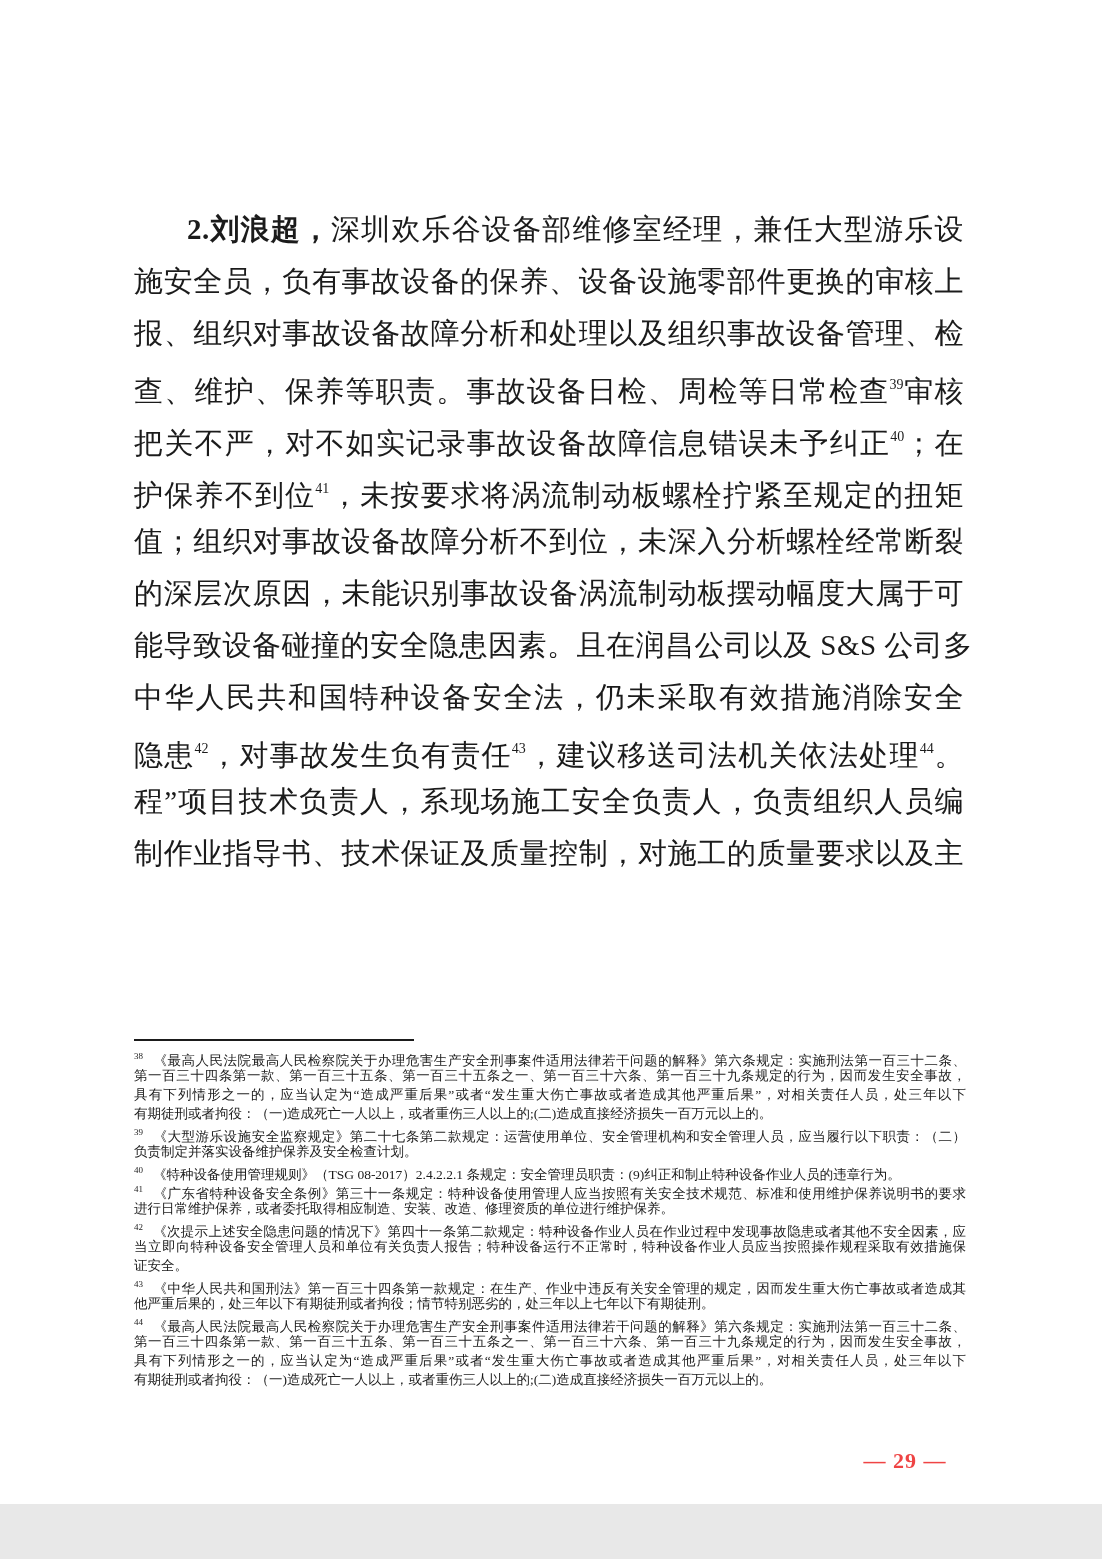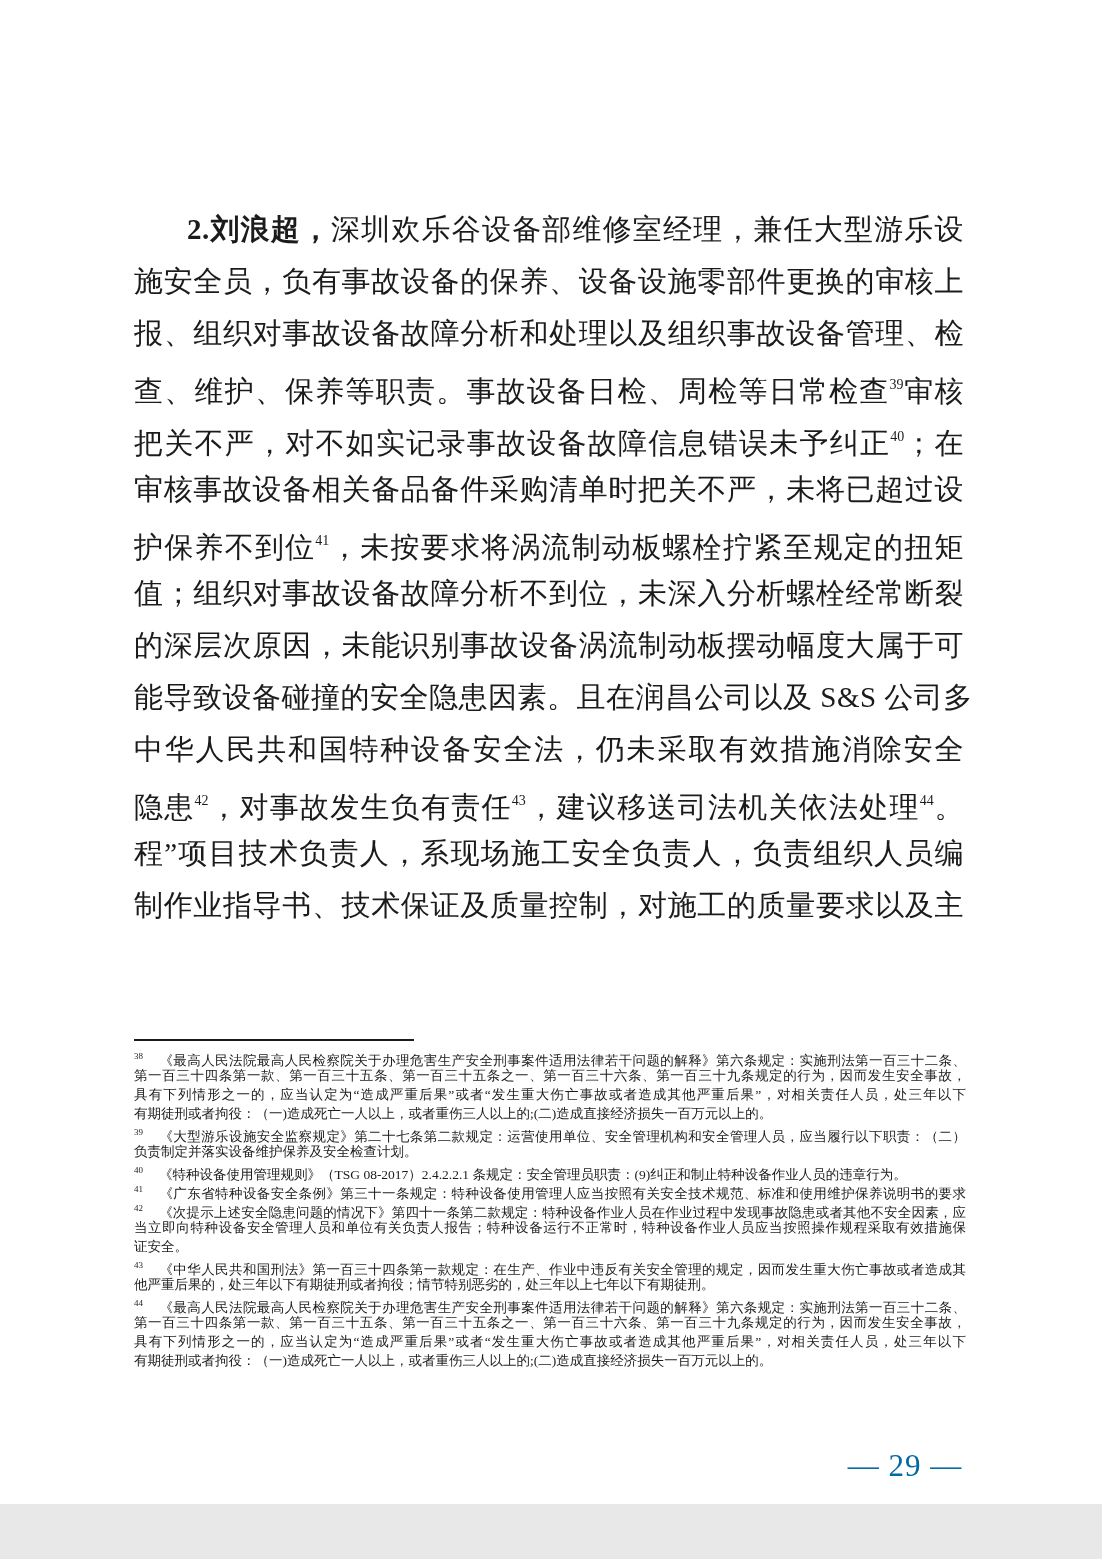--- a/index.html
+++ b/index.html
@@ -57,63 +57,64 @@
     height: 19px;
     white-space: nowrap;
     text-align: justify;
     text-align-last: justify;
     text-justify: inter-character;
   }
   .fn-line.fn-last { text-align-last: left; }
   .fn-marker {
     font-size: 9px;
     vertical-align: 6px;
-    margin-right: 16px;
+    margin-right: 10px;
   }
   .page-number {
     position: absolute;
     top: 1448px;
     left: 840px;
     width: 130px;
-    font-size: 31px;
+    font-size: 22px;
     letter-spacing: 1px;
     text-align: center;
-    color: #0369a1;
+    color: #ef4444;
+    font-weight: bold;
   }
 </style>
 </head>
 <body>
 
 <div class="page">
   <div class="body-text">
       <div class="body-line indent"><span class="bold">2.刘浪超，</span><span>深圳欢乐谷设备部维修室经理，兼任大型游乐设</span></div>
       <div class="body-line"><span>施安全员，负有事故设备的保养、设备设施零部件更换的审核上</span></div>
       <div class="body-line"><span>报、组织对事故设备故障分析和处理以及组织事故设备管理、检</span></div>
       <div class="body-line"><span>查、维护、保养等职责。事故设备日检、周检等日常检查</span><span class="supref">39</span><span>审核</span></div>
       <div class="body-line"><span>把关不严，对不如实记录事故设备故障信息错误未予纠正</span><span class="supref">40</span><span>；在</span></div>
-      <div class="body-line"><span>审核事故设备相关备品备件采购清单时把关不严，未将已超过设</span></div>
       <div class="body-line"><span>护保养不到位</span><span class="supref">41</span><span>，未按要求将涡流制动板螺栓拧紧至规定的扭矩</span></div>
       <div class="body-line"><span>值；组织对事故设备故障分析不到位，未深入分析螺栓经常断裂</span></div>
       <div class="body-line"><span>的深层次原因，未能识别事故设备涡流制动板摆动幅度大属于可</span></div>
       <div class="body-line"><span>能导致设备碰撞的安全隐患因素。且在润昌公司以及 S&amp;S 公司多</span></div>
       <div class="body-line"><span>中华人民共和国特种设备安全法，仍未采取有效措施消除安全</span></div>
       <div class="body-line"><span>隐患</span><span class="supref">42</span><span>，对事故发生负有责任</span><span class="supref">43</span><span>，建议移送司法机关依法处理</span><span class="supref">44</span><span>。</span></div>
       <div class="body-line"><span>程”项目技术负责人，系现场施工安全负责人，负责组织人员编</span></div>
       <div class="body-line"><span>制作业指导书、技术保证及质量控制，对施工的质量要求以及主</span></div>
     </div>
   <div class="footnote-sep"></div>
   <div class="footnotes">
       <div class="fn-line"><span class="fn-marker">38</span><span>《最高人民法院最高人民检察院关于办理危害生产安全刑事案件适用法律若干问题的解释》第六条规定：实施刑法第一百三十二条、</span></div>
       <div class="fn-line"><span>第一百三十四条第一款、第一百三十五条、第一百三十五条之一、第一百三十六条、第一百三十九条规定的行为，因而发生安全事故，</span></div>
       <div class="fn-line"><span>具有下列情形之一的，应当认定为“造成严重后果”或者“发生重大伤亡事故或者造成其他严重后果”，对相关责任人员，处三年以下</span></div>
       <div class="fn-line fn-last"><span>有期徒刑或者拘役：（一)造成死亡一人以上，或者重伤三人以上的;(二)造成直接经济损失一百万元以上的。</span></div>
       <div class="fn-line"><span class="fn-marker">39</span><span>《大型游乐设施安全监察规定》第二十七条第二款规定：运营使用单位、安全管理机构和安全管理人员，应当履行以下职责：（二）</span></div>
       <div class="fn-line fn-last"><span>负责制定并落实设备维护保养及安全检查计划。</span></div>
       <div class="fn-line fn-last"><span class="fn-marker">40</span><span>《特种设备使用管理规则》（TSG 08-2017）2.4.2.2.1 条规定：安全管理员职责：(9)纠正和制止特种设备作业人员的违章行为。</span></div>
       <div class="fn-line"><span class="fn-marker">41</span><span>《广东省特种设备安全条例》第三十一条规定：特种设备使用管理人应当按照有关安全技术规范、标准和使用维护保养说明书的要求</span></div>
+      <div class="fn-line fn-last"><span>进行日常维护保养，或者委托取得相应制造、安装、改造、修理资质的单位进行维护保养。</span></div>
       <div class="fn-line"><span class="fn-marker">42</span><span>《次提示上述安全隐患问题的情况下》第四十一条第二款规定：特种设备作业人员在作业过程中发现事故隐患或者其他不安全因素，应</span></div>
       <div class="fn-line"><span>当立即向特种设备安全管理人员和单位有关负责人报告；特种设备运行不正常时，特种设备作业人员应当按照操作规程采取有效措施保</span></div>
       <div class="fn-line fn-last"><span>证安全。</span></div>
       <div class="fn-line"><span class="fn-marker">43</span><span>《中华人民共和国刑法》第一百三十四条第一款规定：在生产、作业中违反有关安全管理的规定，因而发生重大伤亡事故或者造成其</span></div>
       <div class="fn-line fn-last"><span>他严重后果的，处三年以下有期徒刑或者拘役；情节特别恶劣的，处三年以上七年以下有期徒刑。</span></div>
       <div class="fn-line"><span class="fn-marker">44</span><span>《最高人民法院最高人民检察院关于办理危害生产安全刑事案件适用法律若干问题的解释》第六条规定：实施刑法第一百三十二条、</span></div>
       <div class="fn-line"><span>第一百三十四条第一款、第一百三十五条、第一百三十五条之一、第一百三十六条、第一百三十九条规定的行为，因而发生安全事故，</span></div>
       <div class="fn-line"><span>具有下列情形之一的，应当认定为“造成严重后果”或者“发生重大伤亡事故或者造成其他严重后果”，对相关责任人员，处三年以下</span></div>
       <div class="fn-line fn-last"><span>有期徒刑或者拘役：（一)造成死亡一人以上，或者重伤三人以上的;(二)造成直接经济损失一百万元以上的。</span></div>
     </div>

